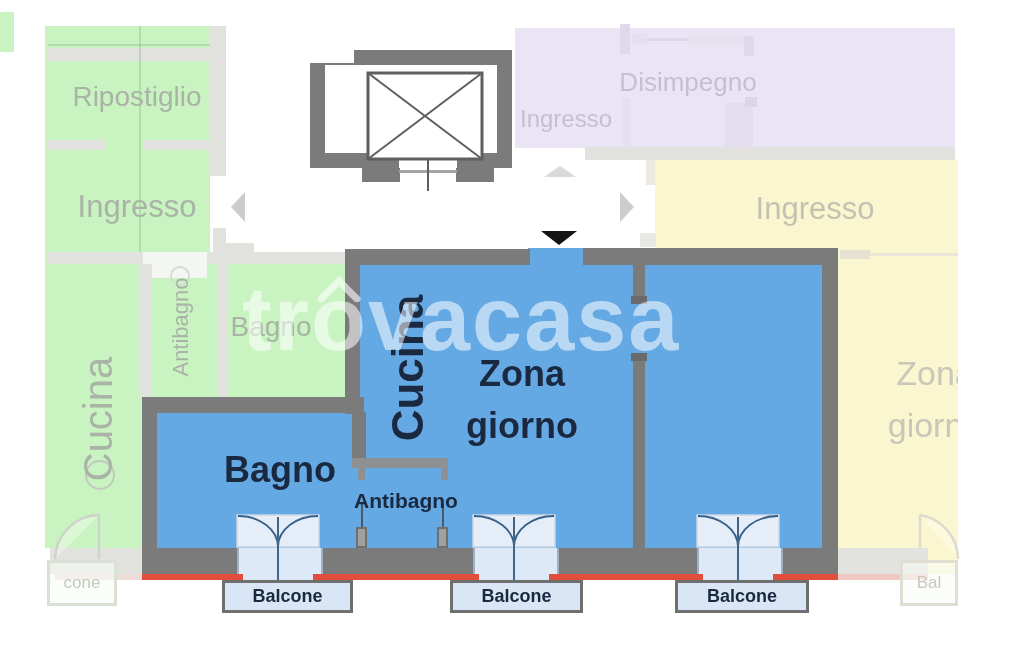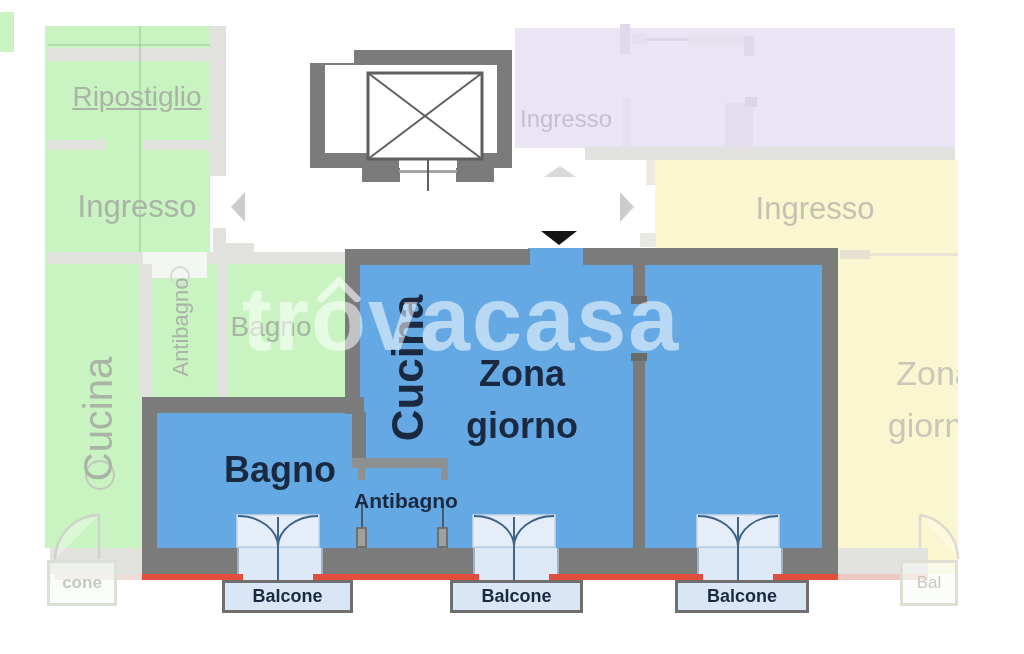--- a/index.html
+++ b/index.html
@@ -60,39 +60,40 @@
   <div class="fwall" style="left:218px;top:264px;width:9px;height:133px;"></div>
   <div class="fwall" style="left:50px;top:548px;width:92px;height:26px;"></div>
   <div class="abs" style="left:55px;top:574px;width:87px;height:6px;background:#eedcd8;"></div>
   <div class="abs" style="left:85px;top:460px;width:26px;height:26px;border:2px solid #c2cabe;border-radius:50%;"></div>
 
   <svg class="abs" style="left:52px;top:512px;" width="50" height="50">
     <path d="M47,3 A45,45 0 0 0 3,47" stroke="#ccd3c8" stroke-width="2.5" fill="rgba(255,255,255,0.35)"></path>
     <line x1="47" y1="3" x2="47" y2="47" stroke="#ccd3c8" stroke-width="2.5"></line>
   </svg>
   <div class="fbalc" style="left:47px;top:560px;width:64px;height:40px;">
-    <span class="gtxt" style="font-size:17px;color:#c2c9bd;font-weight:bold;">cone</span>
-  </div>
-
-  <div class="lbl gtxt" style="left:137px;top:97px;font-size:28px;text-decoration:underline;">Ripostiglio</div>
+    <span class="gtxt" style="font-size:17px;color:#c2c9bd;">cone</span>
+  </div>
+
+  <div class="lbl gtxt" style="left:137px;top:97px;font-size:28px;">Ripostiglio</div>
   <div class="lbl gtxt" style="left:137px;top:207px;font-size:31px;">Ingresso</div>
   <div class="lbl gtxt" style="left:271px;top:327px;font-size:28px;">Bagno</div>
   <div class="lblv gtxt" style="left:181px;top:327px;font-size:22px;">Antibagno</div>
   <div class="lblv gtxt" style="left:98px;top:419px;font-size:40px;">Cucina</div>
 
   <div class="purple" style="left:515px;top:28px;width:440px;height:120px;"></div>
   <div class="fwall" style="left:585px;top:147px;width:370px;height:13px;"></div>
   <div class="abs" style="left:645px;top:38px;width:100px;height:3px;background:#ddd6e6;"></div>
   <div class="abs" style="left:620px;top:24px;width:10px;height:30px;background:#e0d9ea;"></div>
   <div class="abs" style="left:632px;top:33px;width:15px;height:11px;background:#e6dfef;"></div>
   <div class="abs" style="left:688px;top:34px;width:58px;height:12px;background:#e8e1f0;"></div>
   <div class="abs" style="left:744px;top:36px;width:10px;height:20px;background:#e0d9ea;"></div>
   <div class="abs" style="left:622px;top:98px;width:9px;height:50px;background:#e6dfef;"></div>
   <div class="abs" style="left:725px;top:103px;width:28px;height:45px;background:#e3dded;"></div>
   <div class="abs" style="left:745px;top:97px;width:12px;height:10px;background:#dcd5e7;"></div>
+  <div class="lbl ptxt" style="left:688px;top:82px;font-size:26px;">Disimpegno</div>
   <div class="lbl ptxt" style="left:566px;top:119px;font-size:24px;">Ingresso</div>
 
   <div class="yellow" style="left:655px;top:160px;width:303px;height:90px;"></div>
   <div class="abs" style="left:646px;top:160px;width:9px;height:25px;background:#ecead f;background:#eceadf;"></div>
   <div class="abs" style="left:640px;top:233px;width:16px;height:14px;background:#e9e9e4;"></div>
   <div class="lbl ytxt" style="left:815px;top:209px;font-size:31px;">Ingresso</div>
 
   <div class="yellow" style="left:838px;top:250px;width:120px;height:324px;overflow:hidden;">
     <div class="abs" style="left:2px;top:0px;width:30px;height:9px;background:#e5e2d2;"></div>
     <div class="abs" style="left:32px;top:3px;width:88px;height:3px;background:#e9e6d8;"></div>

